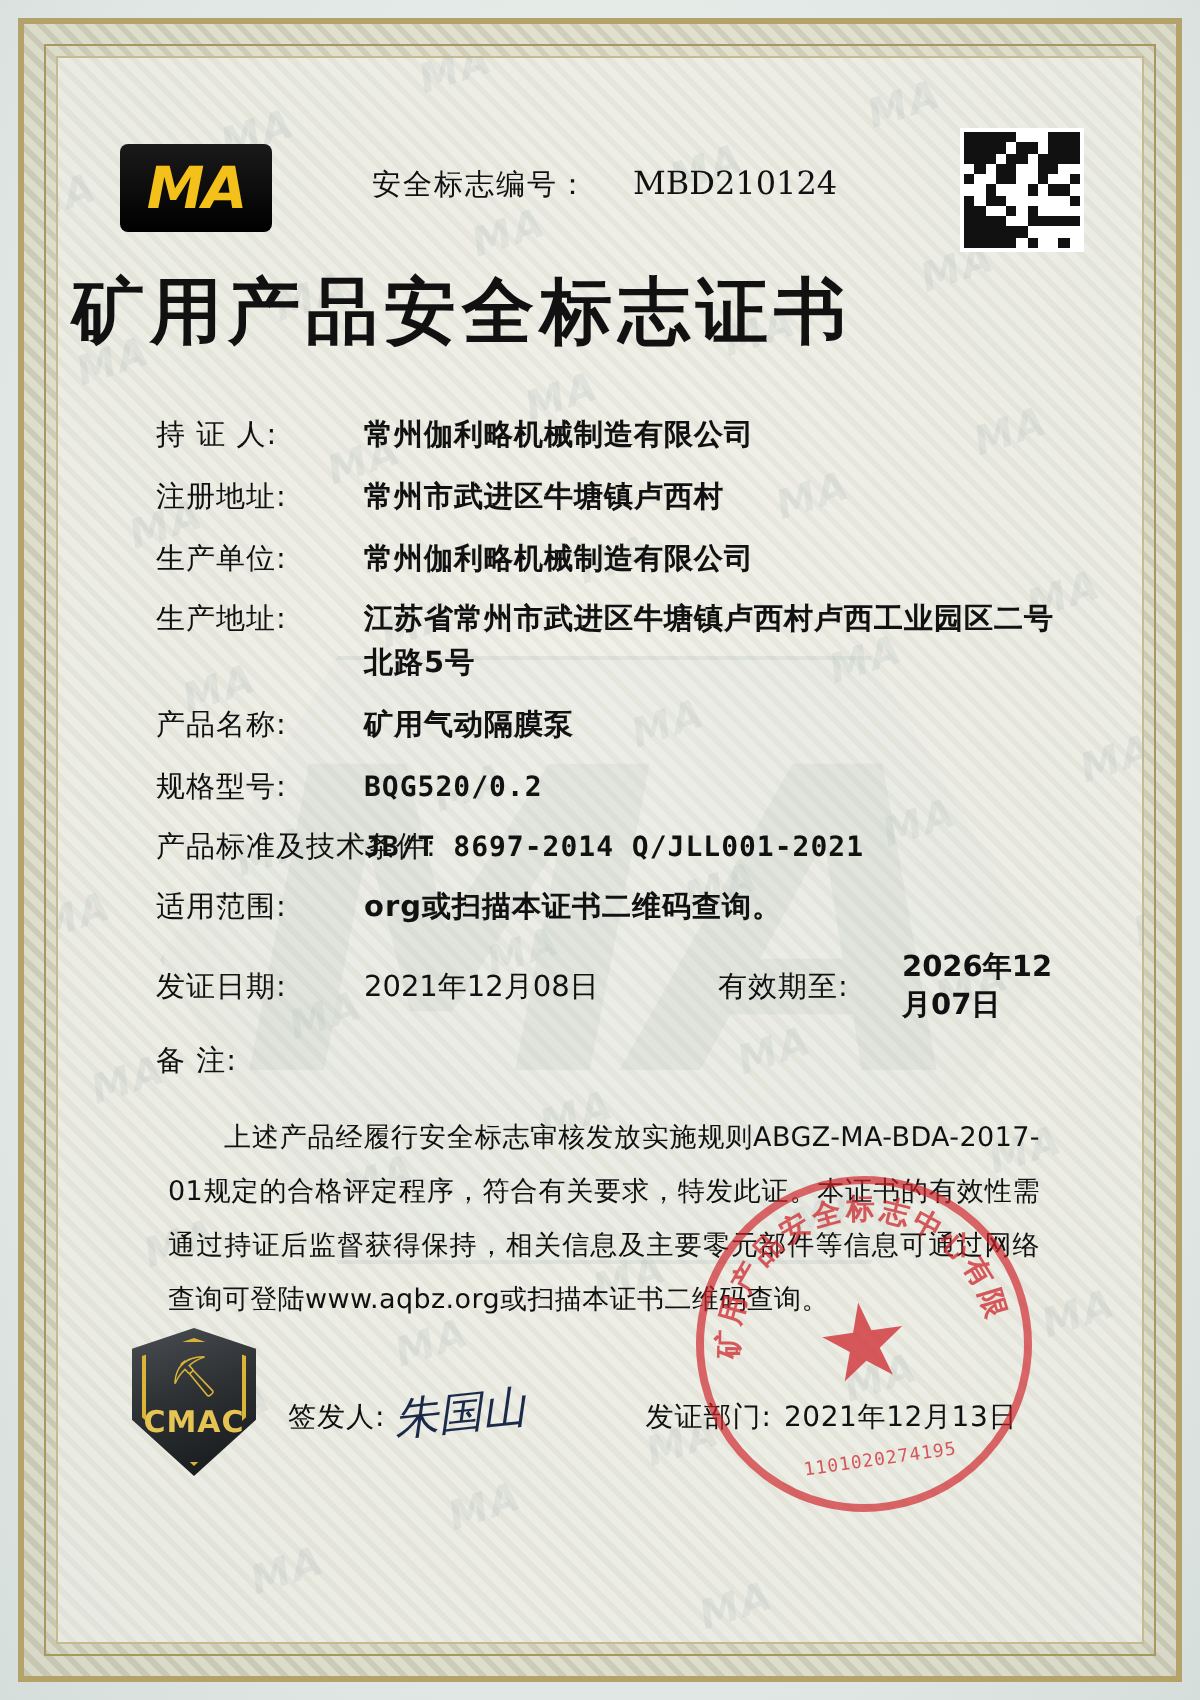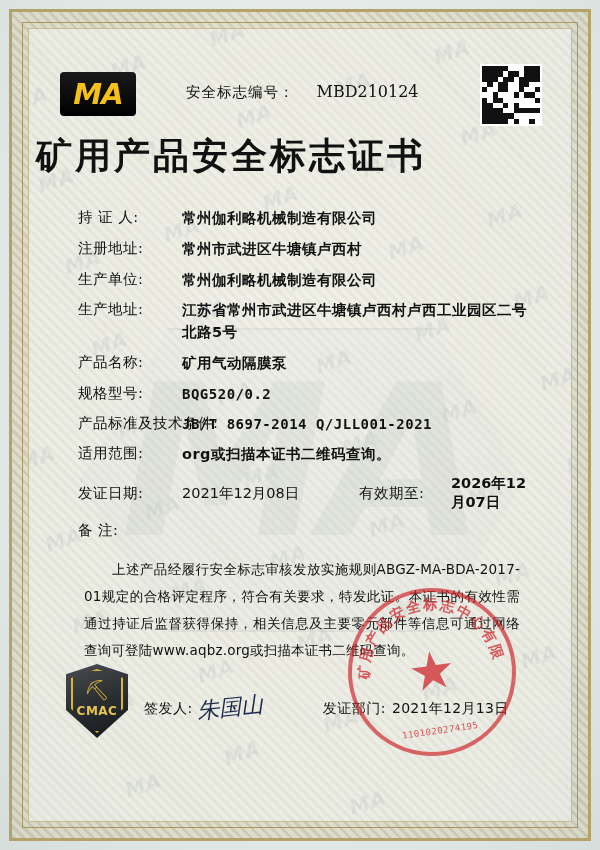--- a/index.html
+++ b/index.html
@@ -266,21 +266,21 @@
     clip-path: polygon(50% 0%, 100% 14%, 100% 62%, 50% 100%, 0% 62%, 0% 14%);
   }
   .shield-pick {
     color: #d9b437;
     font-size: 20px;
     line-height: 1;
     margin-top: -4px;
   }
   .shield-text {
     color: #e6c453;
-    font-size: 12px;
+    font-size: 15px;
     font-weight: bold;
     letter-spacing: 0.5px;
     margin-top: 4px;
     text-align: right;
   }
 
   
   .sign-row {
     position: absolute;
     left: 108px;

